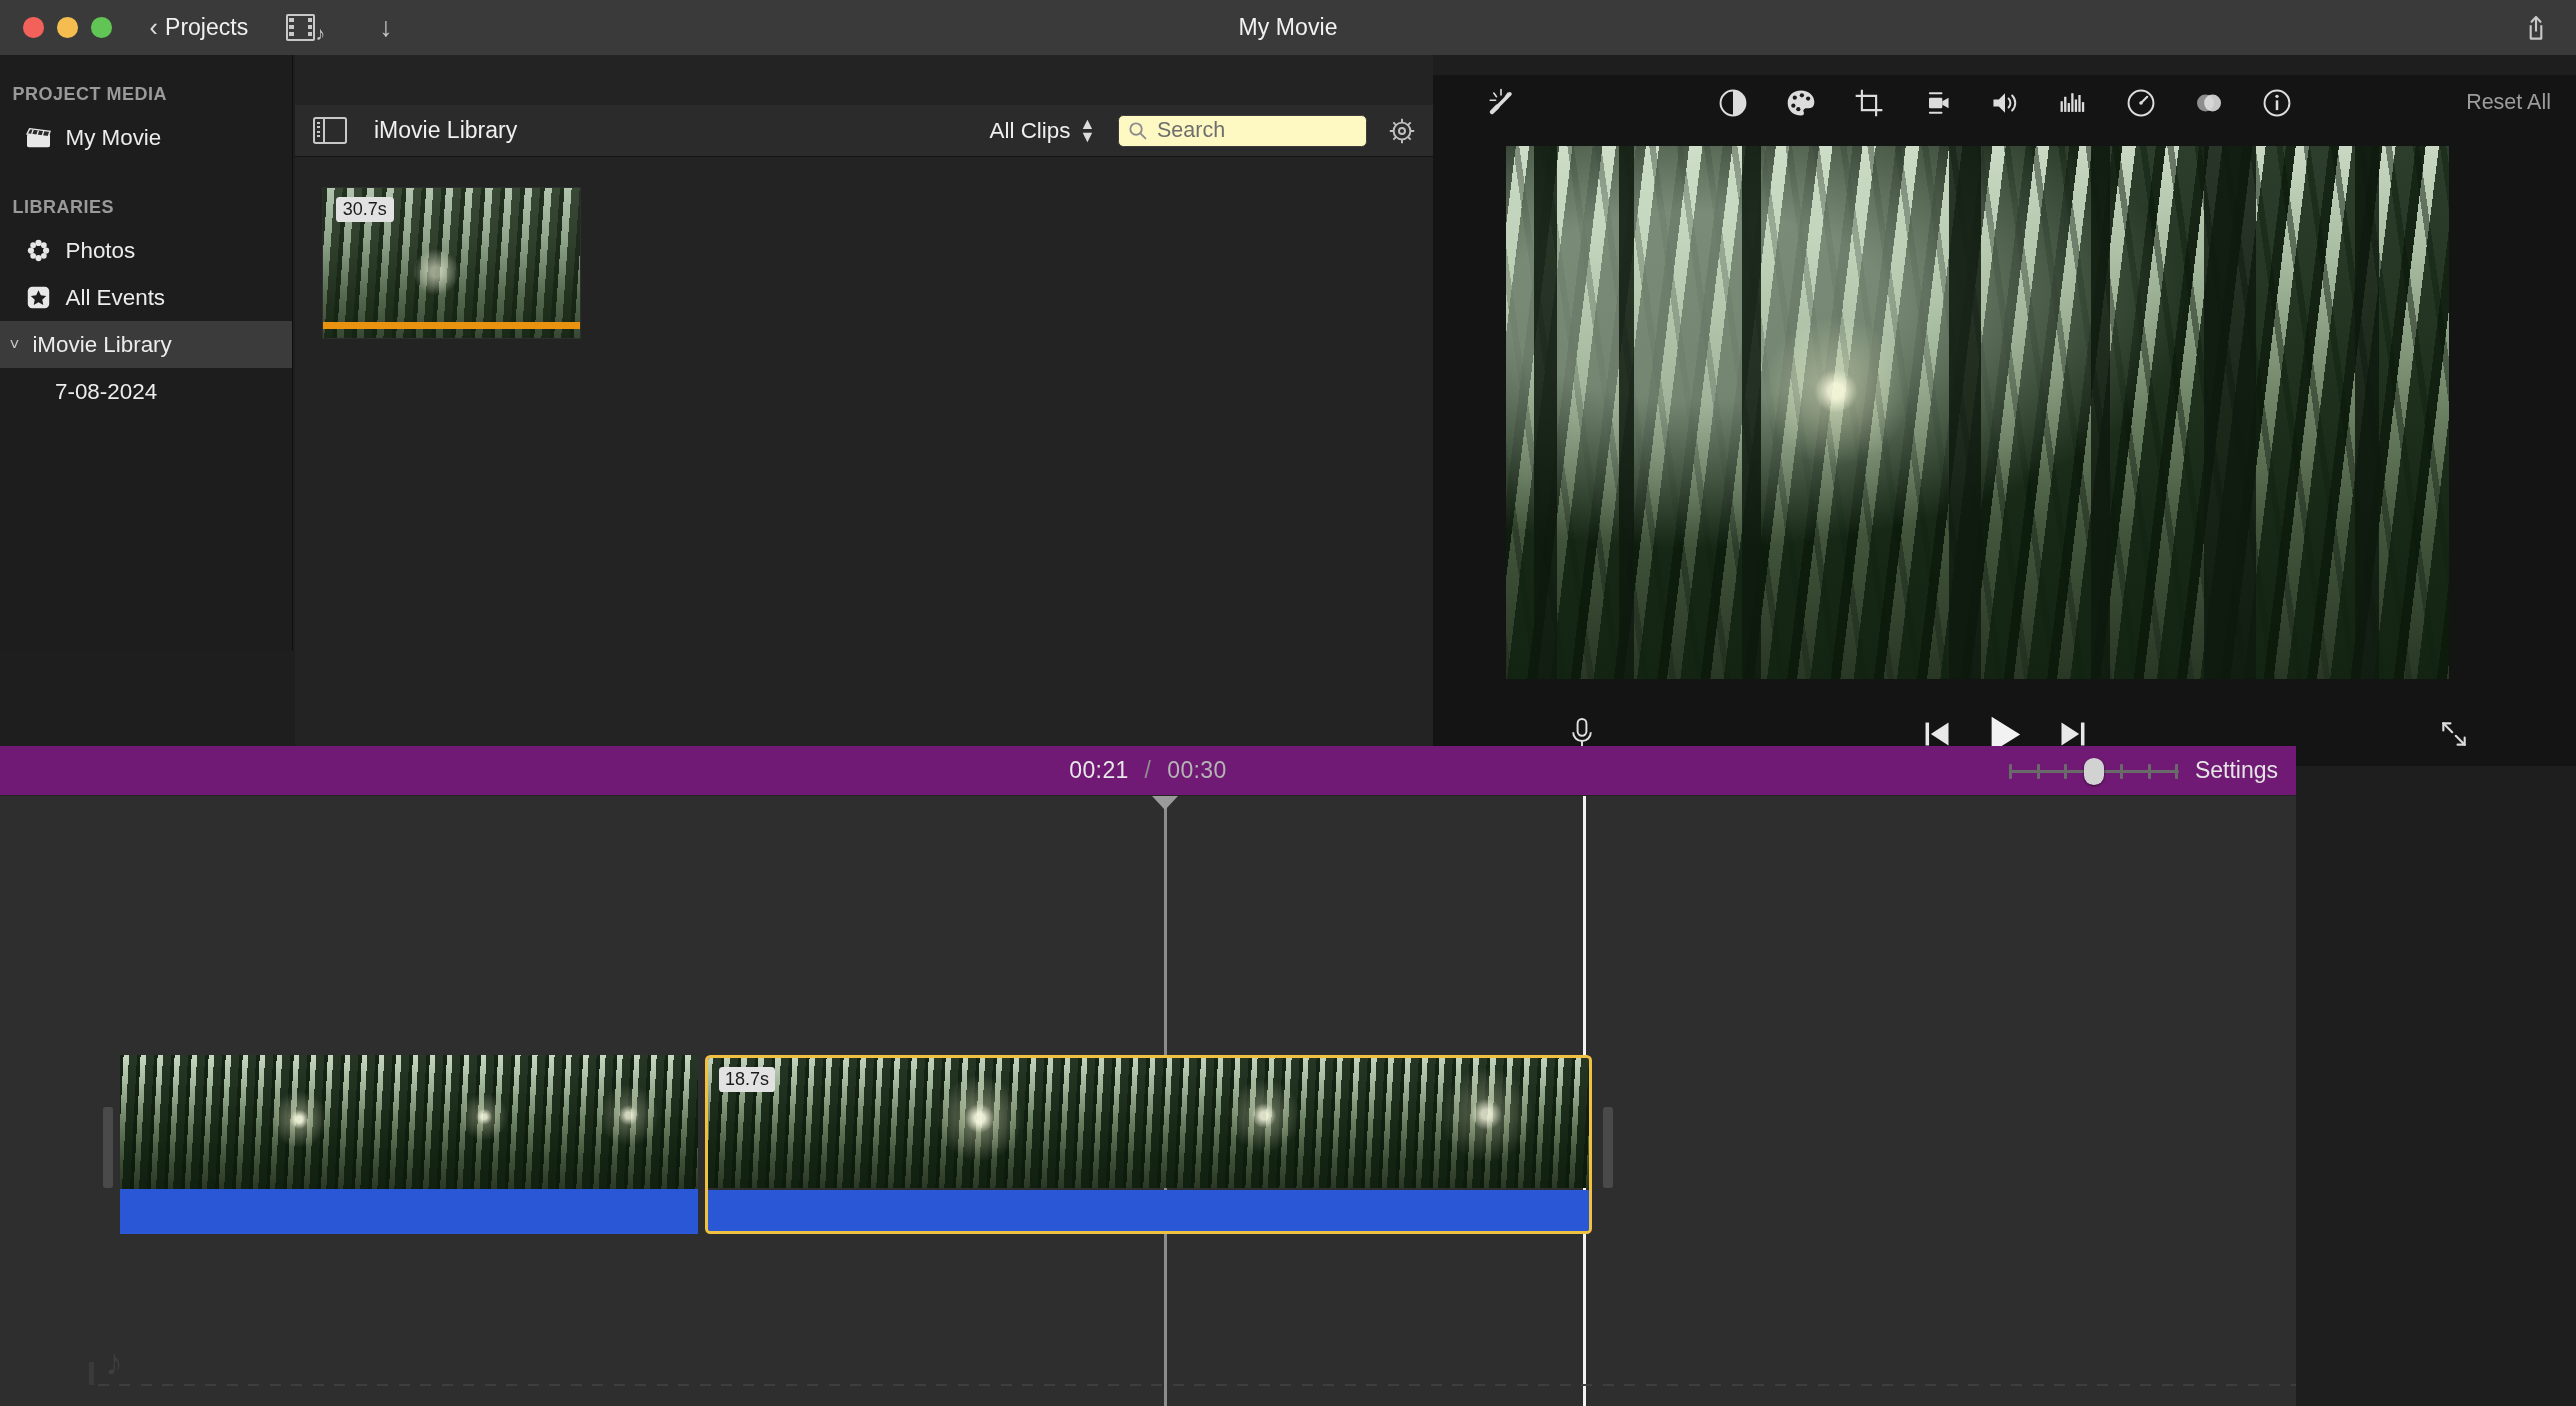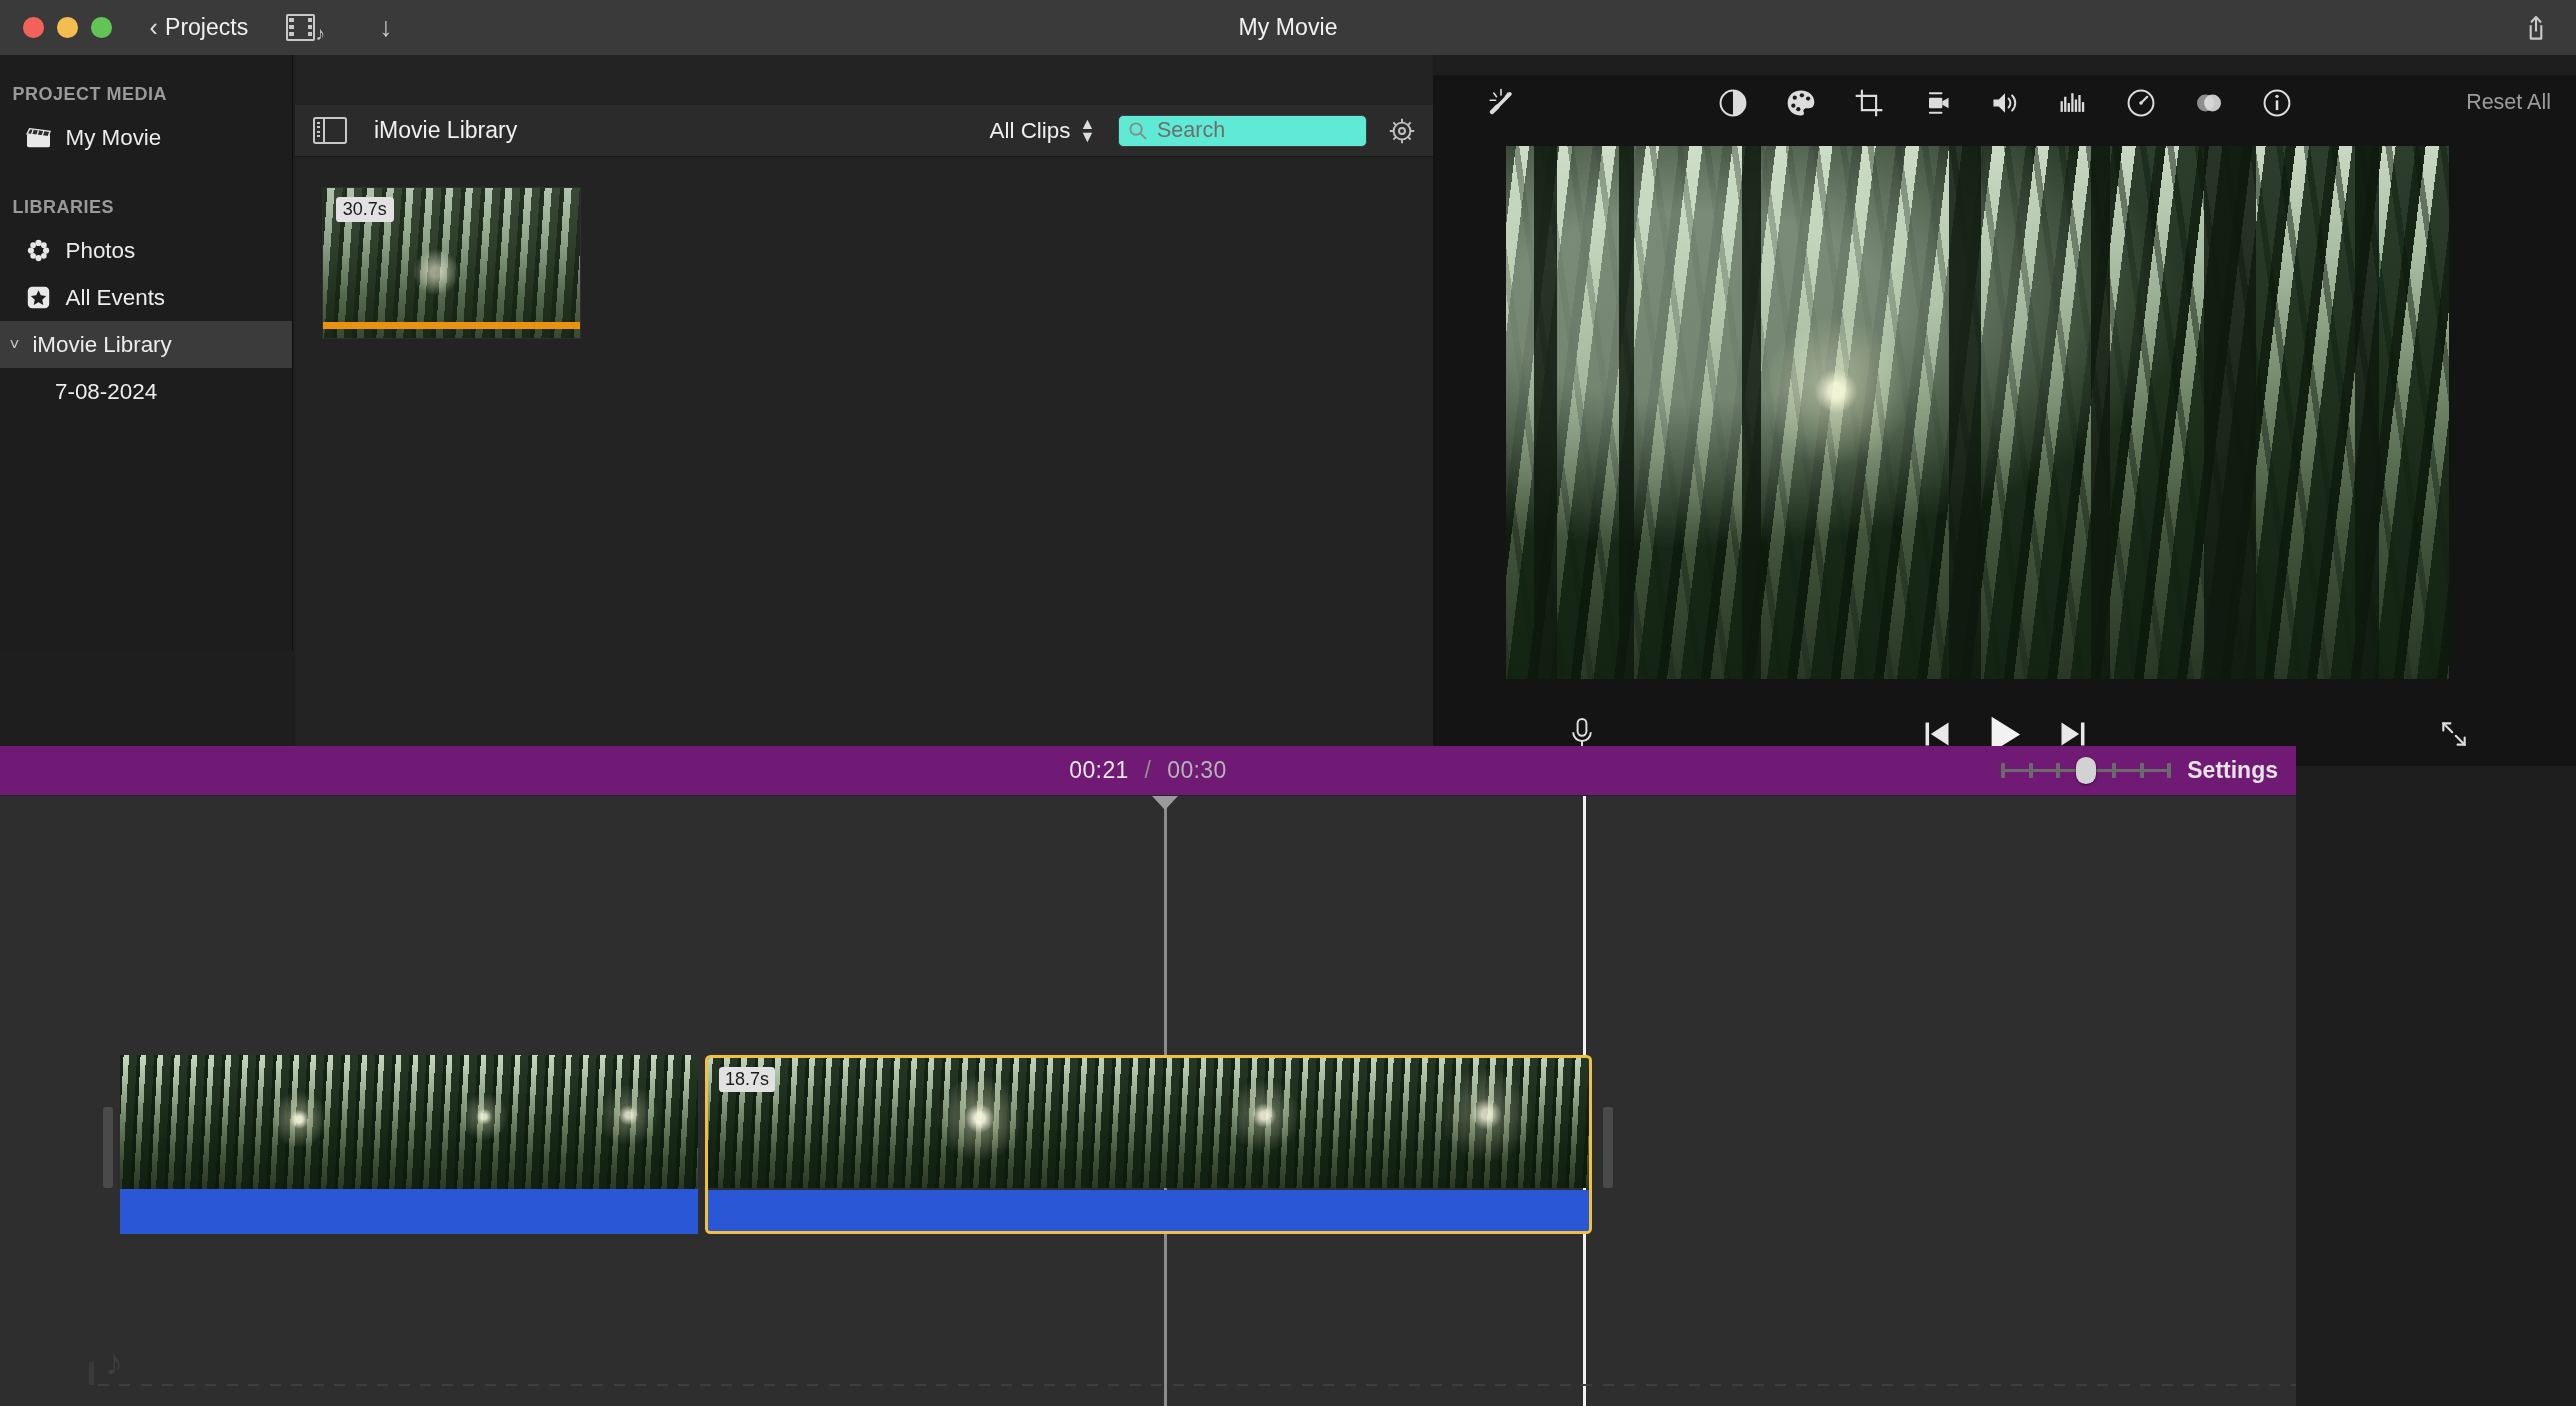--- a/index.html
+++ b/index.html
@@ -99,21 +99,21 @@
   .panel-toggle:after {
     content: ""; position: absolute; left: 1.8px; top: 2.7px; width: 3.6px; height: 16px;
     background: repeating-linear-gradient(to bottom, #c8c8c8 0 1.8px, transparent 1.8px 4.5px);
   }
   .browser-title { margin-left: 27px; color: #f0f0f0; font-size: 23px; }
   .bar-right { margin-left: auto; display: flex; align-items: center; gap: 0; padding-right: 16px; }
   .all-clips { display: flex; align-items: center; gap: 9px; color: #efefef; font-size: 22.4px; }
   .updown { display: flex; flex-direction: column; gap: 2.7px; line-height: .62; font-size: 16px; color: #dcdcdc; }
   .search-box {
     margin-left: 23px; width: 249px; height: 32px; border-radius: 5.4px;
-    background: #5eead4; border: 1.3px solid #3c3c3c;
+    background: #fef9c3; border: 1.3px solid #3c3c3c;
     display: flex; align-items: center; padding: 0 9px; gap: 9px;
   }
   .search-ph { color: #6e6e6e; font-size: 21.5px; }
   .gear-btn { margin-left: 19.7px; width: 30px; height: 30px; }
 
   .browser-body { position: relative; height: 639px; background: #232323; }
   .media-clip {
     position: absolute; left: 27px; top: 30px; width: 259px; height: 152px;
     background: #17200f; border: 1.8px solid #2e2e2e; overflow: hidden;
   }
@@ -171,21 +171,21 @@
 
   
   .timeline { position: absolute; left: 0; top: 746px; width: 2296px; height: 660px; background: #701a75; }
   .tl-bar {
     position: relative; height: 50px; border-bottom: 0.9px solid #242424;
     display: flex; align-items: center; justify-content: center;
   }
   .timecode { font-size: 23px; color: #e8e8e8; letter-spacing: 0.4px; }
   .timecode .sep { color: #8f8f8f; margin: 0 9px; }
   .timecode .total { color: #b5b5b5; }
-  .tl-right { position: absolute; right: 18px; display: flex; gap: 16px; font-weight: bold; }
+  .tl-right { position: absolute; right: 18px; display: flex; align-items: center; gap: 16px; }
   .zoom-slider { position: relative; width: 170px; height: 25px; }
   .zs-track {
     position: absolute; left: 0; right: 0; top: 11.6px; height: 3.6px; background: #6a6a6a; border-radius: 1.8px;
   }
   .zs-tick { position: absolute; top: 6.3px; width: 3.6px; height: 14.3px; background: #6a6a6a; border-radius: 0.9px; }
   .zs-knob {
     position: absolute; left: 75px; top: 0px; width: 19.7px; height: 27px;
     background: #d2d2d2; border-radius: 9.8px; box-shadow: 0 0.9px 2.7px rgba(0,0,0,.6);
   }
   .settings-btn { color: #e4e4e4; font-size: 23px; }

